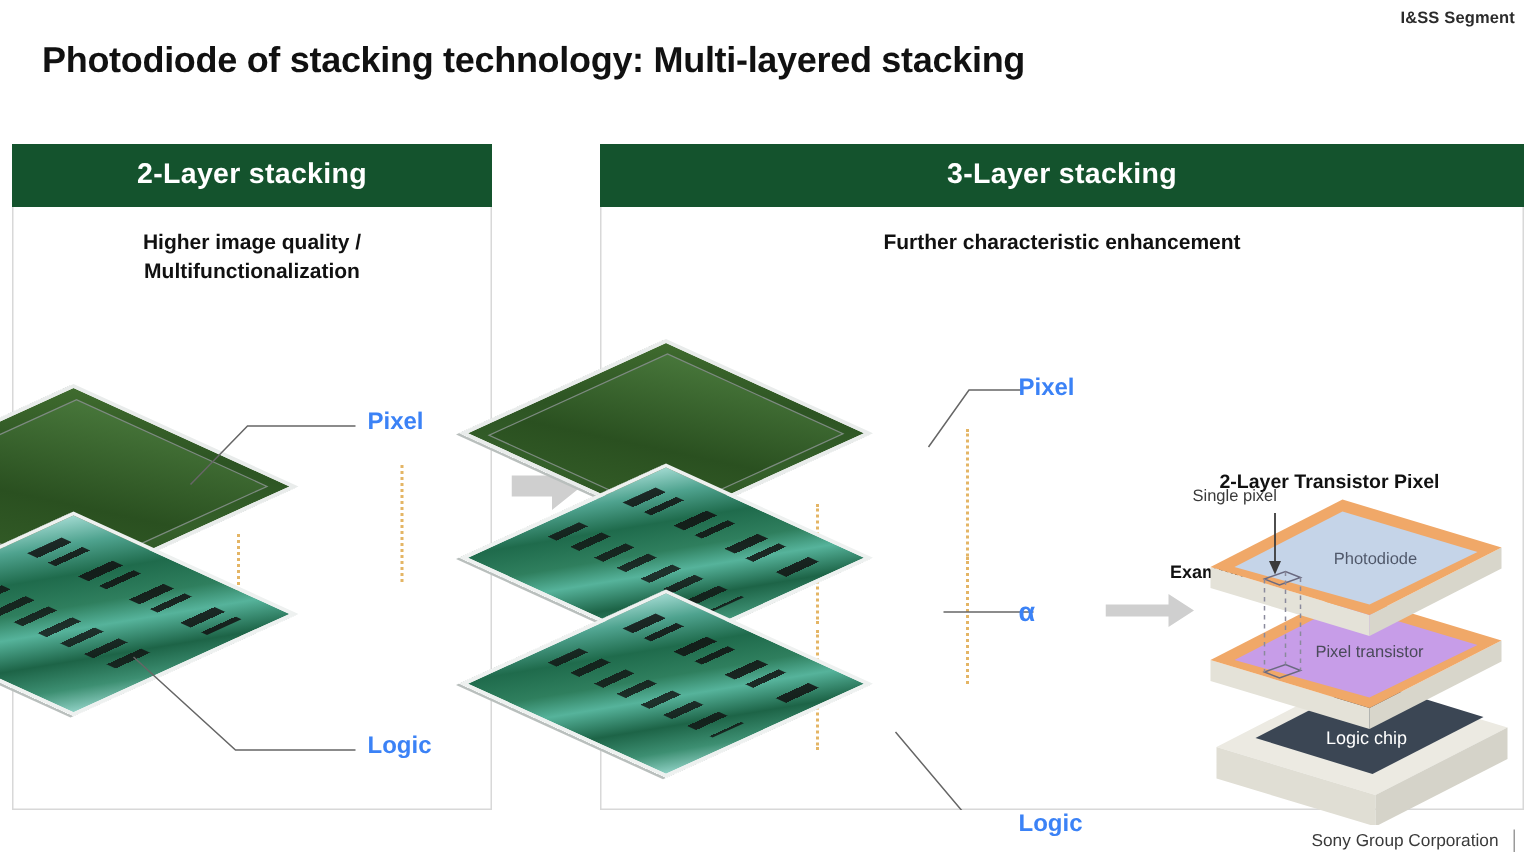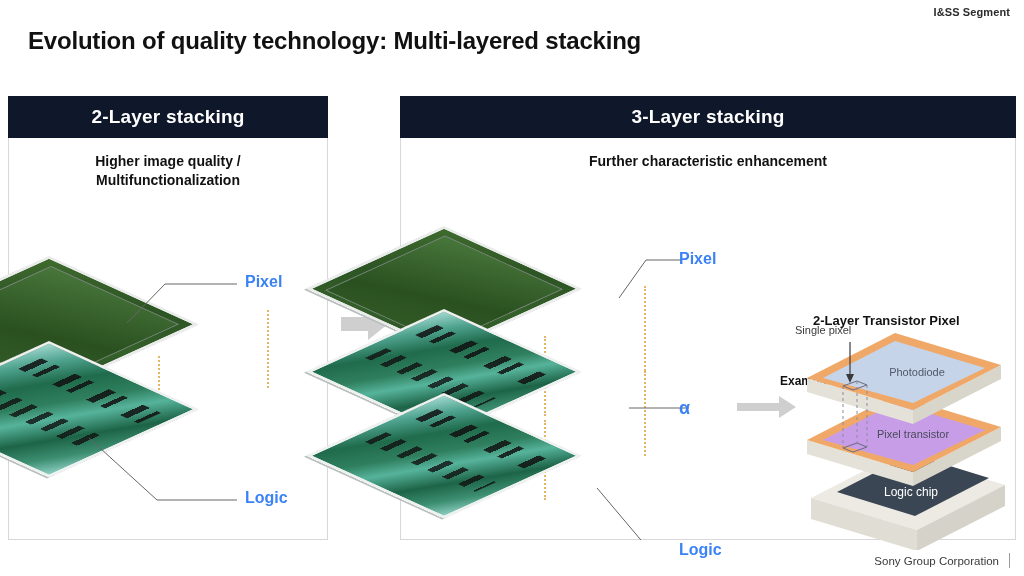--- a/index.html
+++ b/index.html
@@ -23,21 +23,21 @@
   }
   .slide-title{
     position:absolute;left:28px;top:27px;
     font-size:24px;font-weight:700;color:#111111;
     letter-spacing:-.2px;white-space:nowrap;
   }
 
   
   .panel{position:absolute;box-sizing:border-box;}
   .panel-head{
-    background:#0f172a;color:#ffffff;
+    background:#14532d;color:#ffffff;
     font-size:19px;font-weight:700;
     display:flex;align-items:center;justify-content:center;
     height:42px;letter-spacing:.2px;
   }
   .panel-body{
     background:#ffffff;
     border:1px solid #d8d8d8;
     border-top:none;
     position:relative;
     box-sizing:border-box;
@@ -141,21 +141,21 @@
   .footer-bar{
     display:inline-block;width:1px;height:15px;background:#9a9a9a;
   }
 </style>
 </head>
 <body>
 
 <div class="slide">
 
   <div class="seg-tag">I&amp;SS Segment</div>
-  <div class="slide-title">Evolution of quality technology: Multi-layered stacking</div>
+  <div class="slide-title">Photodiode of stacking technology: Multi-layered stacking</div>
 
   <div class="panel" id="panel-left">
     <div class="panel-head">2-Layer stacking</div>
     <div class="panel-body">
       <div class="panel-sub" style="white-space:pre-line;">Higher image quality /
 Multifunctionalization</div>
 
       <div class="stack" style="left:22px;top:90px;width:270px;height:230px;">
 
         <div class="conn" style="left:18px;top:82px;height:78px;"></div>

